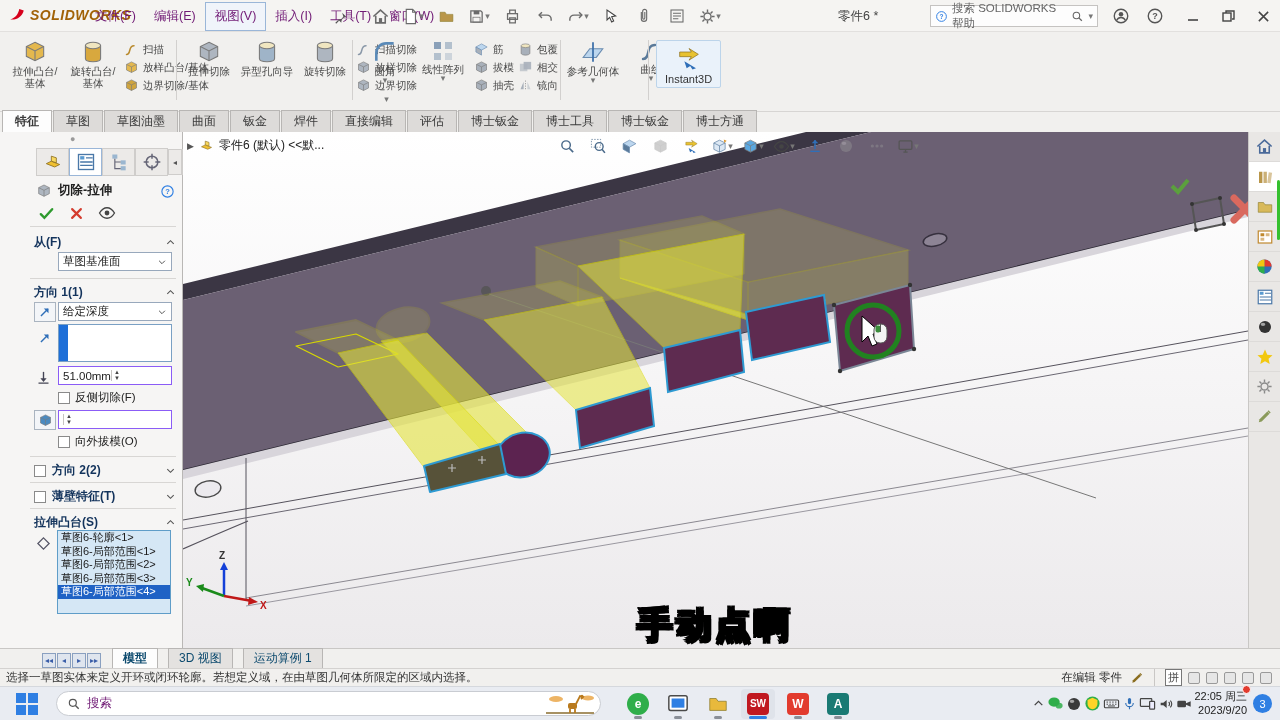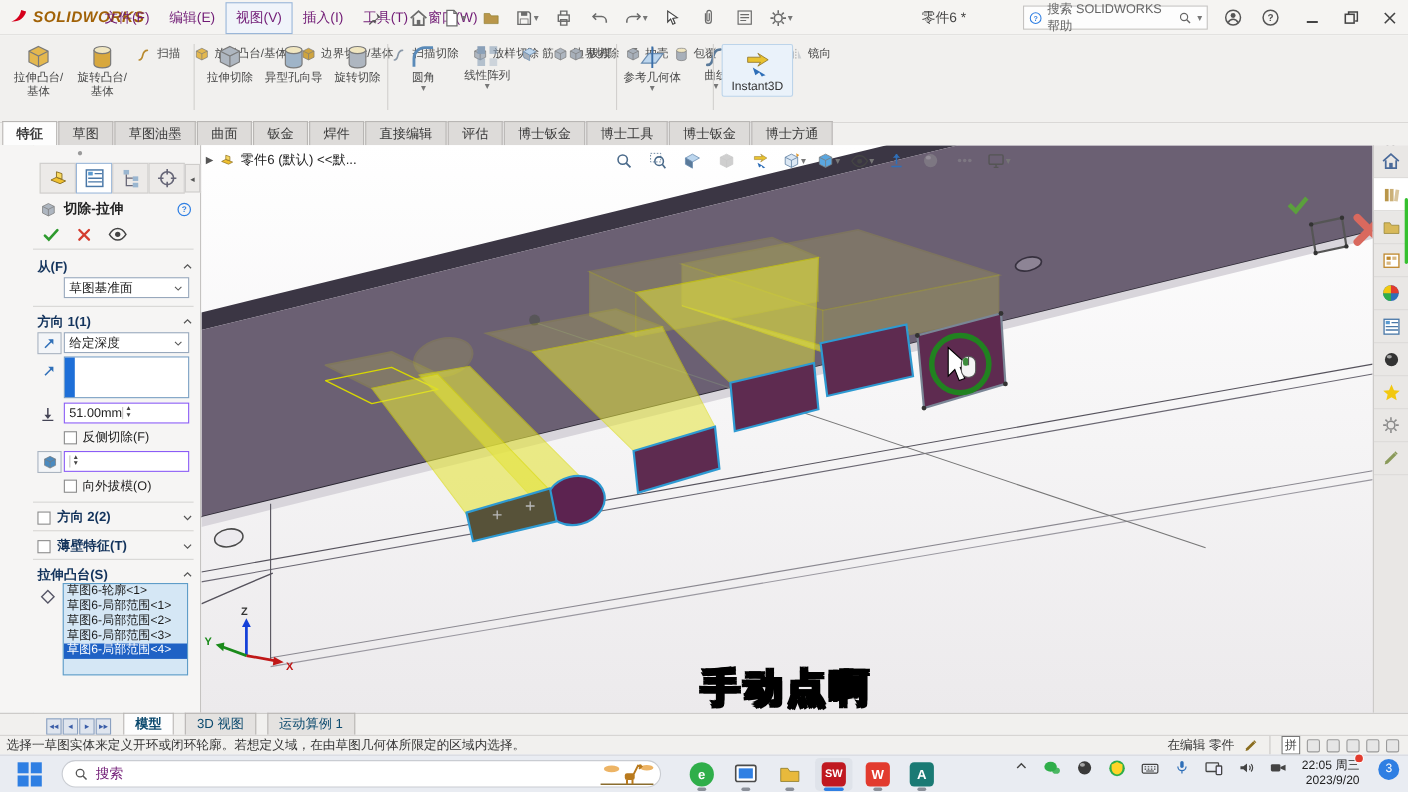--- a/index.html
+++ b/index.html
@@ -17,21 +17,21 @@
   .qtb .qi{width:24px;height:24px;display:flex;align-items:center;justify-content:center}
   .doctitle{top:8px;font-size:12.5px;color:#444}
   .searchbox{left:930px;top:5px;width:168px;height:22px;border:1px solid #c5c3c1;background:#fdfdfd;display:flex;align-items:center;font-size:11.5px;color:#666;padding:0 4px;gap:4px}
   .winbtn{top:4px;width:30px;height:24px;display:flex;align-items:center;justify-content:center;color:#555}
   
   #ribbon{left:0;top:32px;width:1280px;height:80px;background:#f1f0ee;border-bottom:1px solid #d7d5d3}
   .rgroup{position:absolute;top:4px;height:70px;display:flex;align-items:flex-start;gap:4px}
   .rsep{position:absolute;top:8px;width:1px;height:60px;background:#d2d0ce}
   .rb{display:flex;flex-direction:column;align-items:center;font-size:10.5px;color:#4a4a4a;text-align:center;line-height:1.15;cursor:default}
   .rb.big{width:54px;padding-top:3px}
-  .rcol{display:flex;flex-direction:row;gap:12px;padding-top:6px}
+  .rcol{display:flex;flex-direction:column;gap:3px;padding-top:6px}
   .rb.small{flex-direction:row;gap:4px;align-items:center;white-space:nowrap;font-size:10.5px}
   .ddm{color:#777;font-size:9px;line-height:6px}
   .i3dbtn{display:flex;flex-direction:column;align-items:center;font-size:11px;color:#333;border:1px solid #bcd4ea;background:#eaf2fa;padding:4px 8px 2px;border-radius:2px}
   .winctl{color:#9a9a9a;display:flex;gap:26px;font-size:11px}
   
   #cmdtabs{left:0;top:112px;width:1280px;height:20px;background:#f1f0ee;display:flex;align-items:flex-end;padding-left:2px}
   .ctab{font-size:12px;color:#3a3a3a;padding:2px 12px;border:1px solid #b8b6b4;border-bottom:none;background:#dddbd9;margin-right:1px}
   .ctab.active{background:#fdfdfd;font-weight:bold}
   
   #pmpanel{left:0;top:132px;width:183px;height:516px;background:#f6f5f4;border-right:1px solid #b9b7b5}
@@ -77,21 +77,21 @@
   
   #taskbar{left:0;top:686px;width:1280px;height:34px;background:#e9ecf2;border-top:1px solid #d5d8dd;display:flex;align-items:center}
   .startlogo{display:grid;grid-template-columns:10px 10px;grid-gap:2px;margin-left:16px}
   .startlogo i{width:10px;height:10px;background:#2f7fe3;display:block}
   .tsearch{margin-left:18px;width:545px;height:25px;background:#fff;border:1px solid #c9ccd2;border-radius:13px;display:flex;align-items:center;padding:0 4px 0 10px;font-size:12.5px;color:#701a75;gap:6px}
   .tapp{width:34px;height:30px;margin-left:6px;display:flex;flex-direction:column;align-items:center;justify-content:center;position:relative}
   .tapp .ul{position:absolute;bottom:0;width:8px;height:3px;border-radius:2px;background:#8a8f98}
   .tapp.active{background:#dfe3ea;border-radius:4px}
   .tapp.active .ul{width:18px;background:#2f7fe3}
   .appbadge{width:22px;height:22px;border-radius:4px;display:flex;align-items:center;justify-content:center;font-weight:bold;font-size:12px;color:#fff}
-  .tray{margin-left:auto;display:flex;align-items:flex-start;gap:13px;padding-right:8px;color:#3a3a3a}
+  .tray{margin-left:auto;display:flex;align-items:center;gap:2px;padding-right:8px;color:#3a3a3a}
   .clock{font-size:11px;color:#222;text-align:right;line-height:1.25;position:relative}
   .clock .bdg{position:absolute;right:-4px;top:-5px;width:9px;height:9px;border-radius:50%;background:#e23b2e;border:1px solid #fff}
   .ncount{width:19px;height:19px;border-radius:50%;background:#2f7fe3;color:#fff;font-size:11px;display:flex;align-items:center;justify-content:center;margin-left:4px}
 </style>
 </head>
 <body>
 
 <svg width="0" height="0" style="position:absolute">
   <defs>
     <symbol id="cube" viewBox="0 0 24 24">

